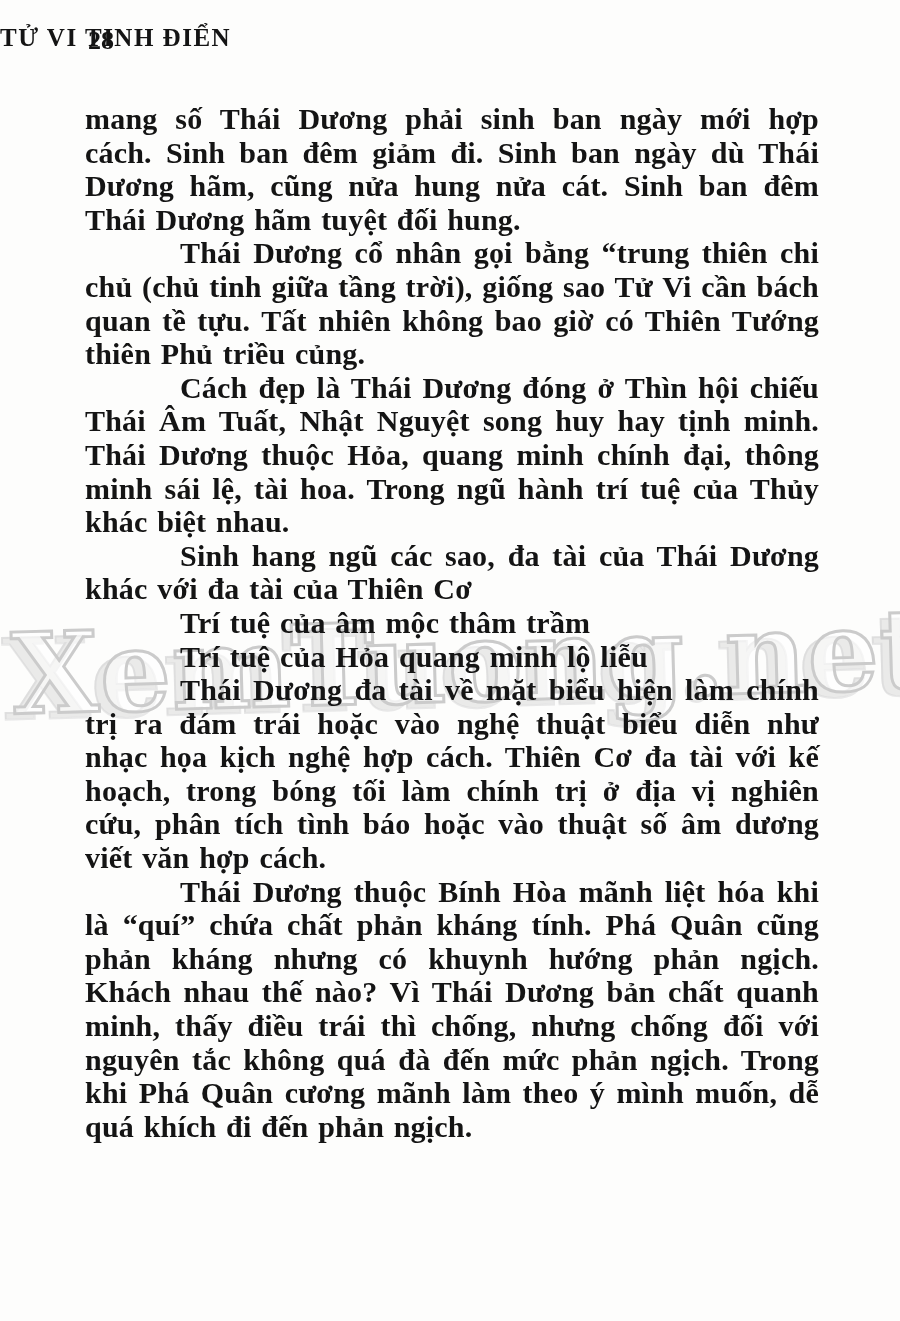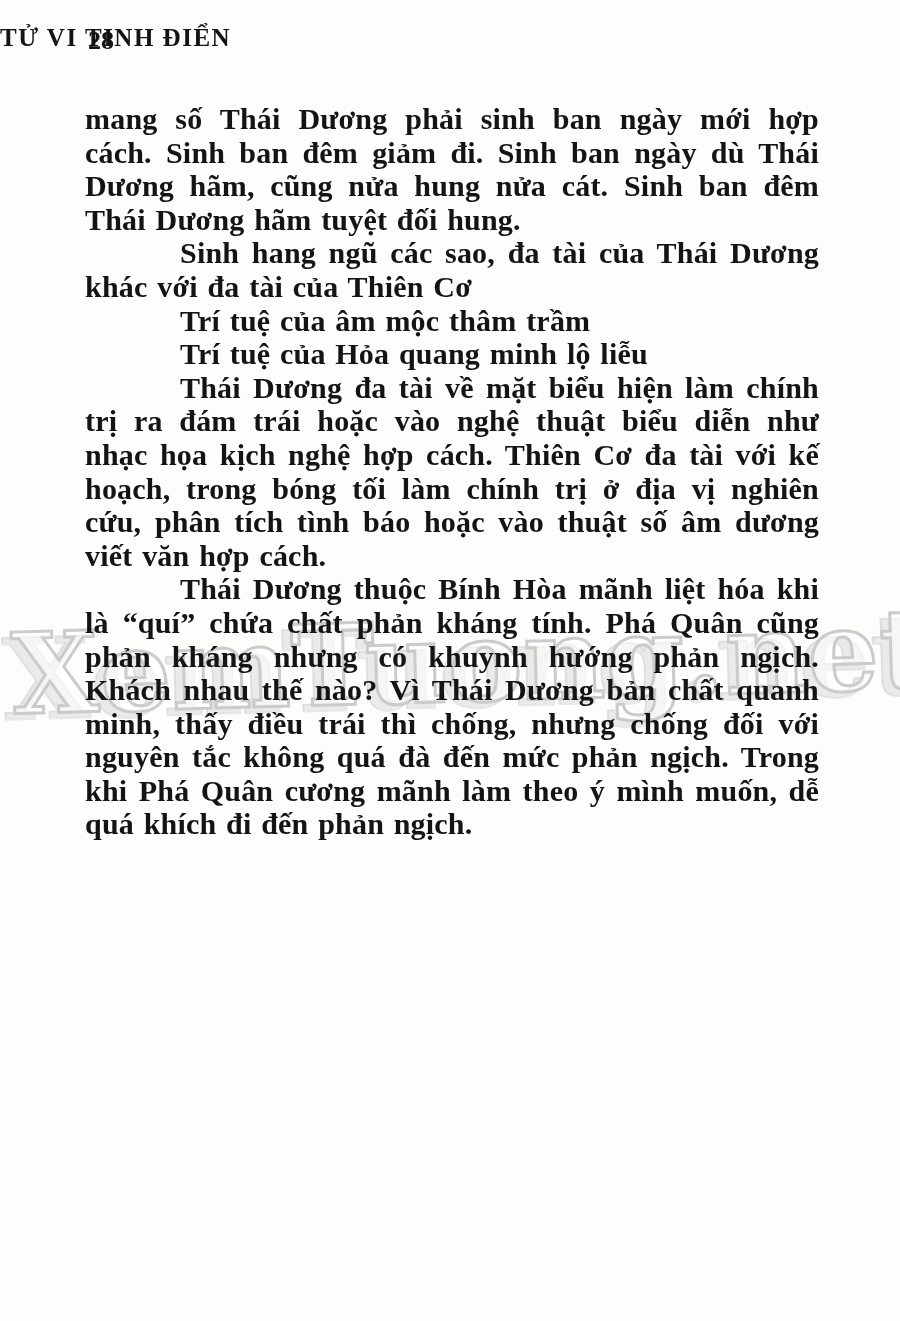--- a/index.html
+++ b/index.html
@@ -90,20 +90,22 @@
   <div class="header-row">
     <span class="page-number">28</span>
     <h1 class="page-title">TỬ VI TINH ĐIỂN</h1>
   </div>
 
   <div class="watermark-layer watermark-echo">XemTuong.net</div>
   <div class="watermark-layer">XemTuong.net</div>
 
   <div class="text-block">
       <p class="">mang số Thái Dương phải sinh ban ngày mới hợp cách. Sinh ban đêm giảm đi. Sinh ban ngày dù Thái Dương hãm, cũng nửa hung nửa cát. Sinh ban đêm Thái Dương hãm tuyệt đối hung.</p>
+      <p class="indent">Thái Dương cổ nhân gọi bằng “trung thiên chi chủ (chủ tinh giữa tầng trời), giống sao Tử Vi cần bách quan tề tựu. Tất nhiên không bao giờ có Thiên Tướng thiên Phủ triều củng.</p>
+      <p class="indent">Cách đẹp là Thái Dương đóng ở Thìn hội chiếu Thái Âm Tuất, Nhật Nguyệt song huy hay tịnh minh. Thái Dương thuộc Hỏa, quang minh chính đại, thông minh sái lệ, tài hoa. Trong ngũ hành trí tuệ của Thủy khác biệt nhau.</p>
       <p class="indent">Sinh hang ngũ các sao, đa tài của Thái Dương khác với đa tài của Thiên Cơ</p>
       <p class="indent">Trí tuệ của âm mộc thâm trầm</p>
       <p class="indent">Trí tuệ của Hỏa quang minh lộ liễu</p>
       <p class="indent">Thái Dương đa tài về mặt biểu hiện làm chính trị ra đám trái hoặc vào nghệ thuật biểu diễn như nhạc họa kịch nghệ hợp cách. Thiên Cơ đa tài với kế hoạch, trong bóng tối làm chính trị ở địa vị nghiên cứu, phân tích tình báo hoặc vào thuật số âm dương viết văn hợp cách.</p>
       <p class="indent">Thái Dương thuộc Bính Hòa mãnh liệt hóa khi là “quí” chứa chất phản kháng tính. Phá Quân cũng phản kháng nhưng có khuynh hướng phản ngịch. Khách nhau thế nào? Vì Thái Dương bản chất quanh minh, thấy điều trái thì chống, nhưng chống đối với nguyên tắc không quá đà đến mức phản ngịch. Trong khi Phá Quân cương mãnh làm theo ý mình muốn, dễ quá khích đi đến phản ngịch.</p>
     </div>
 
 
 </div>
 

